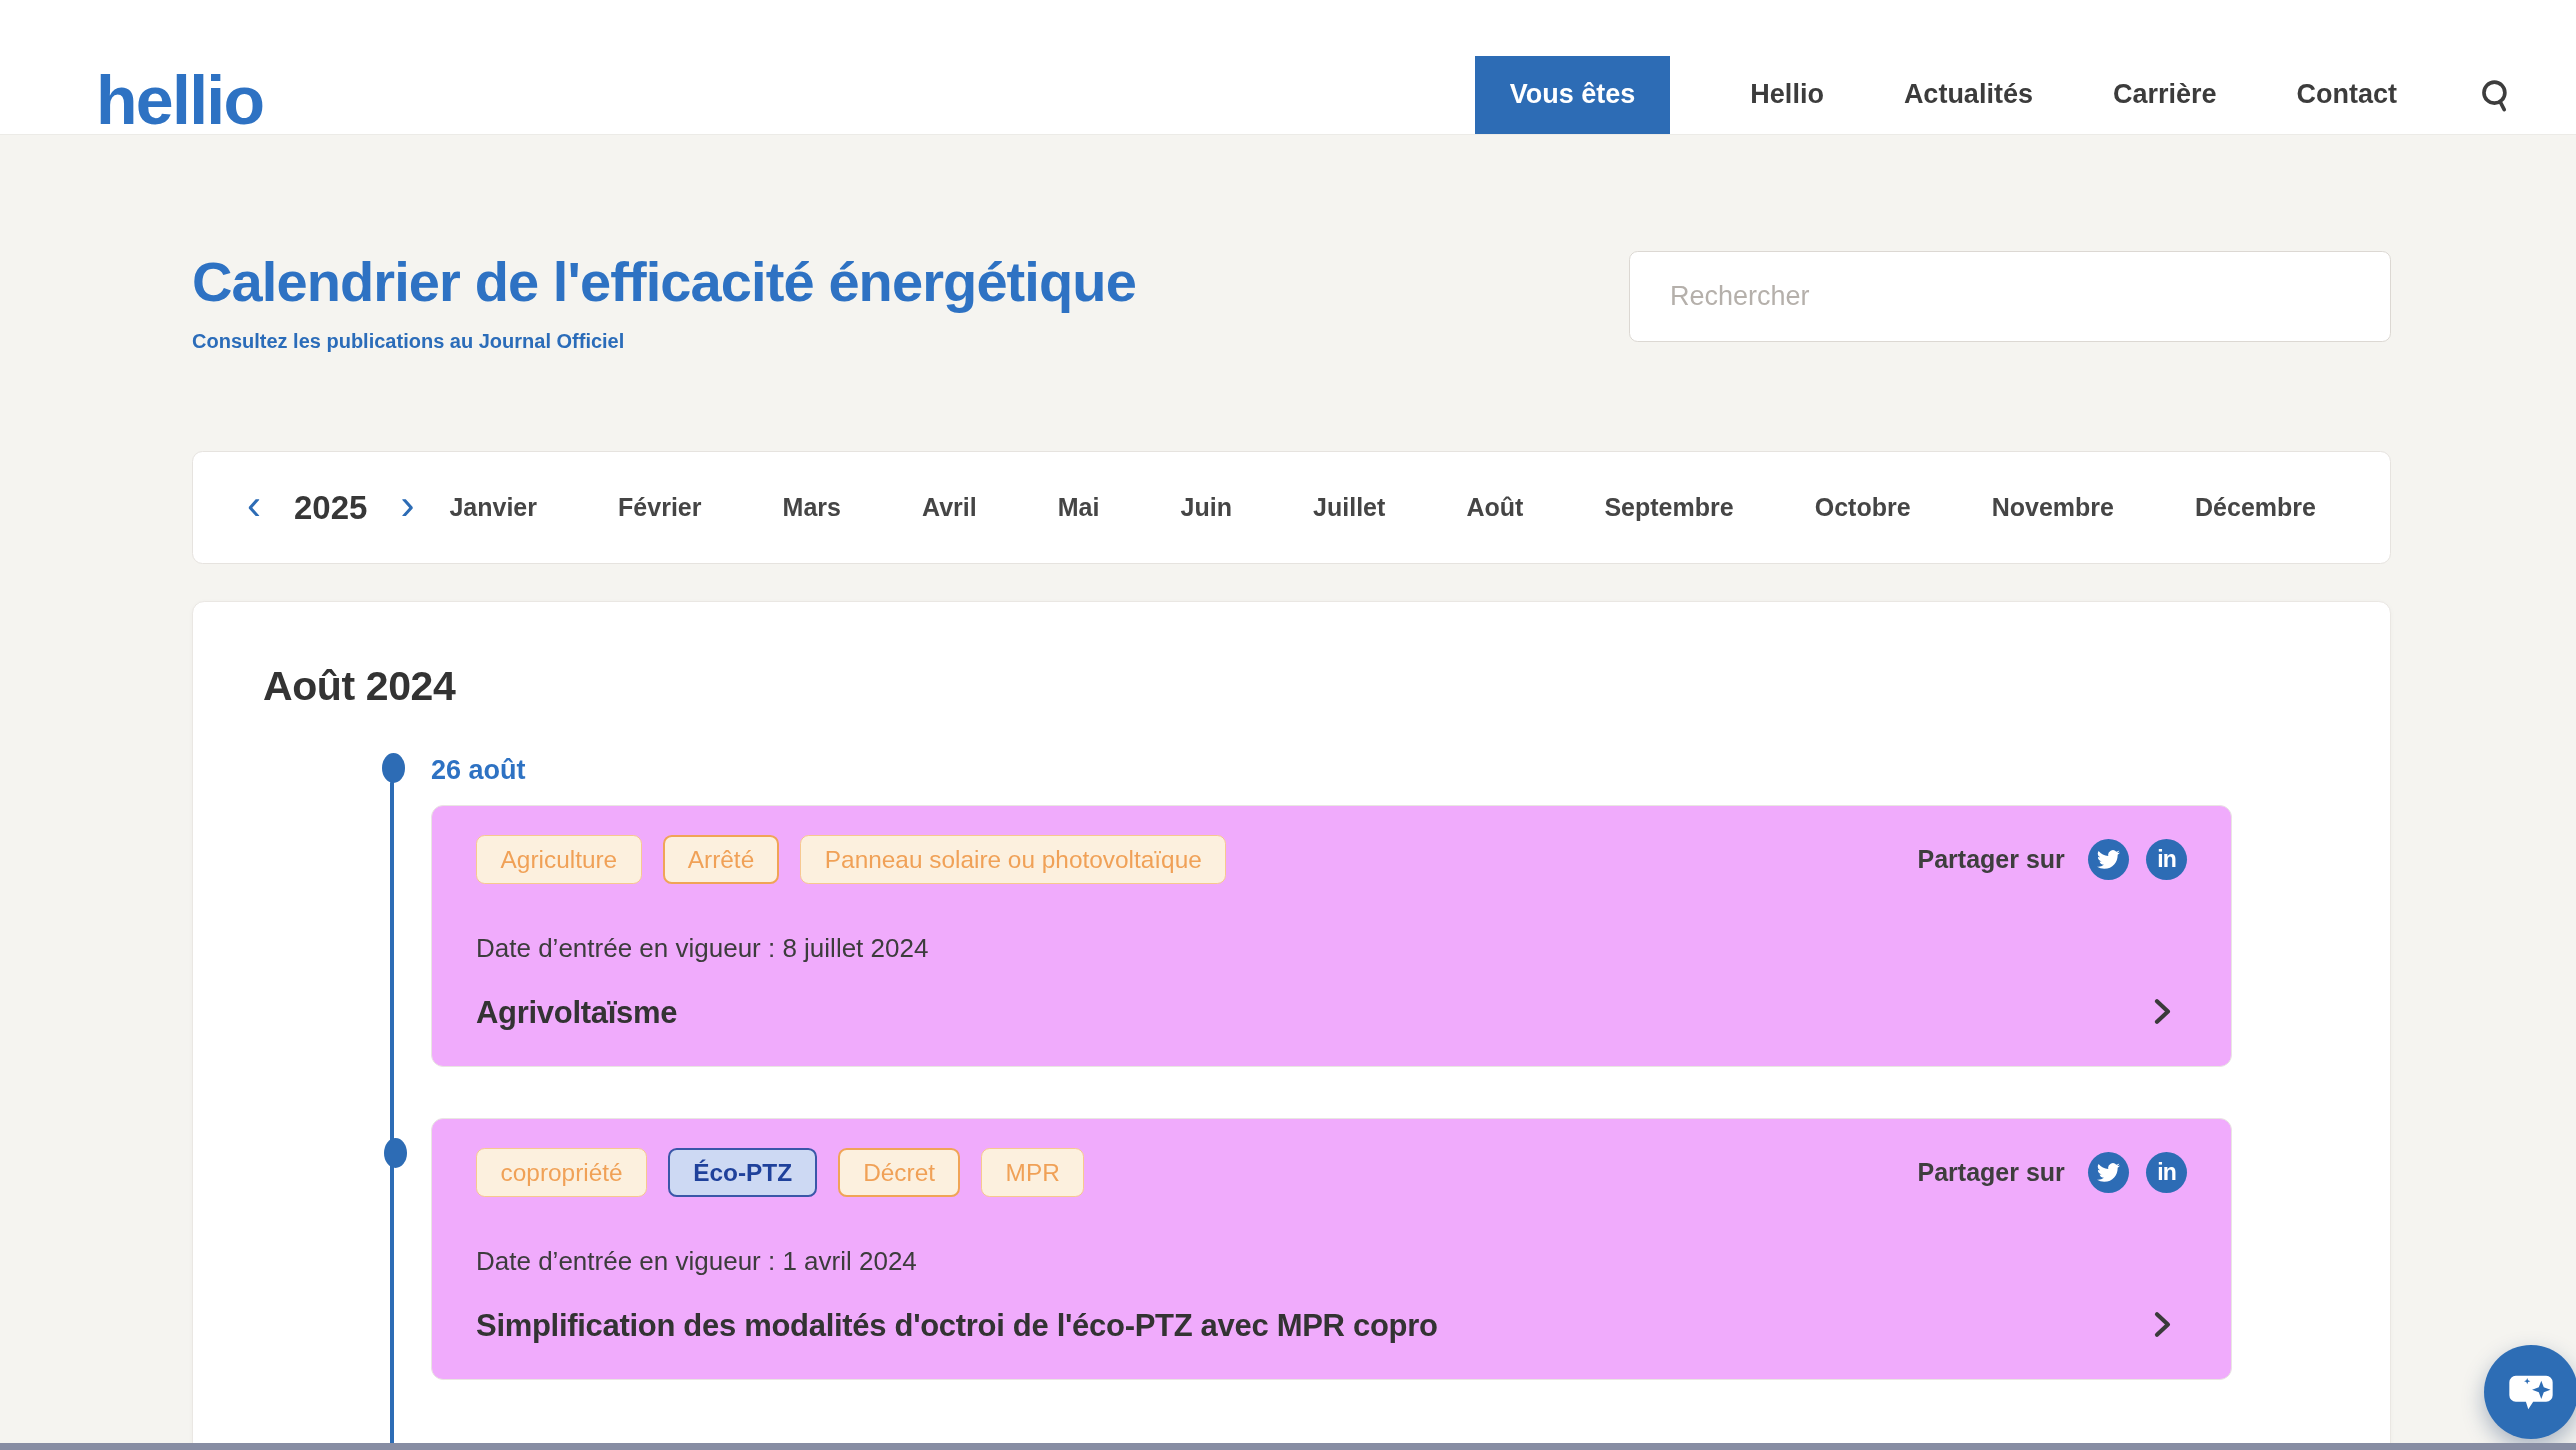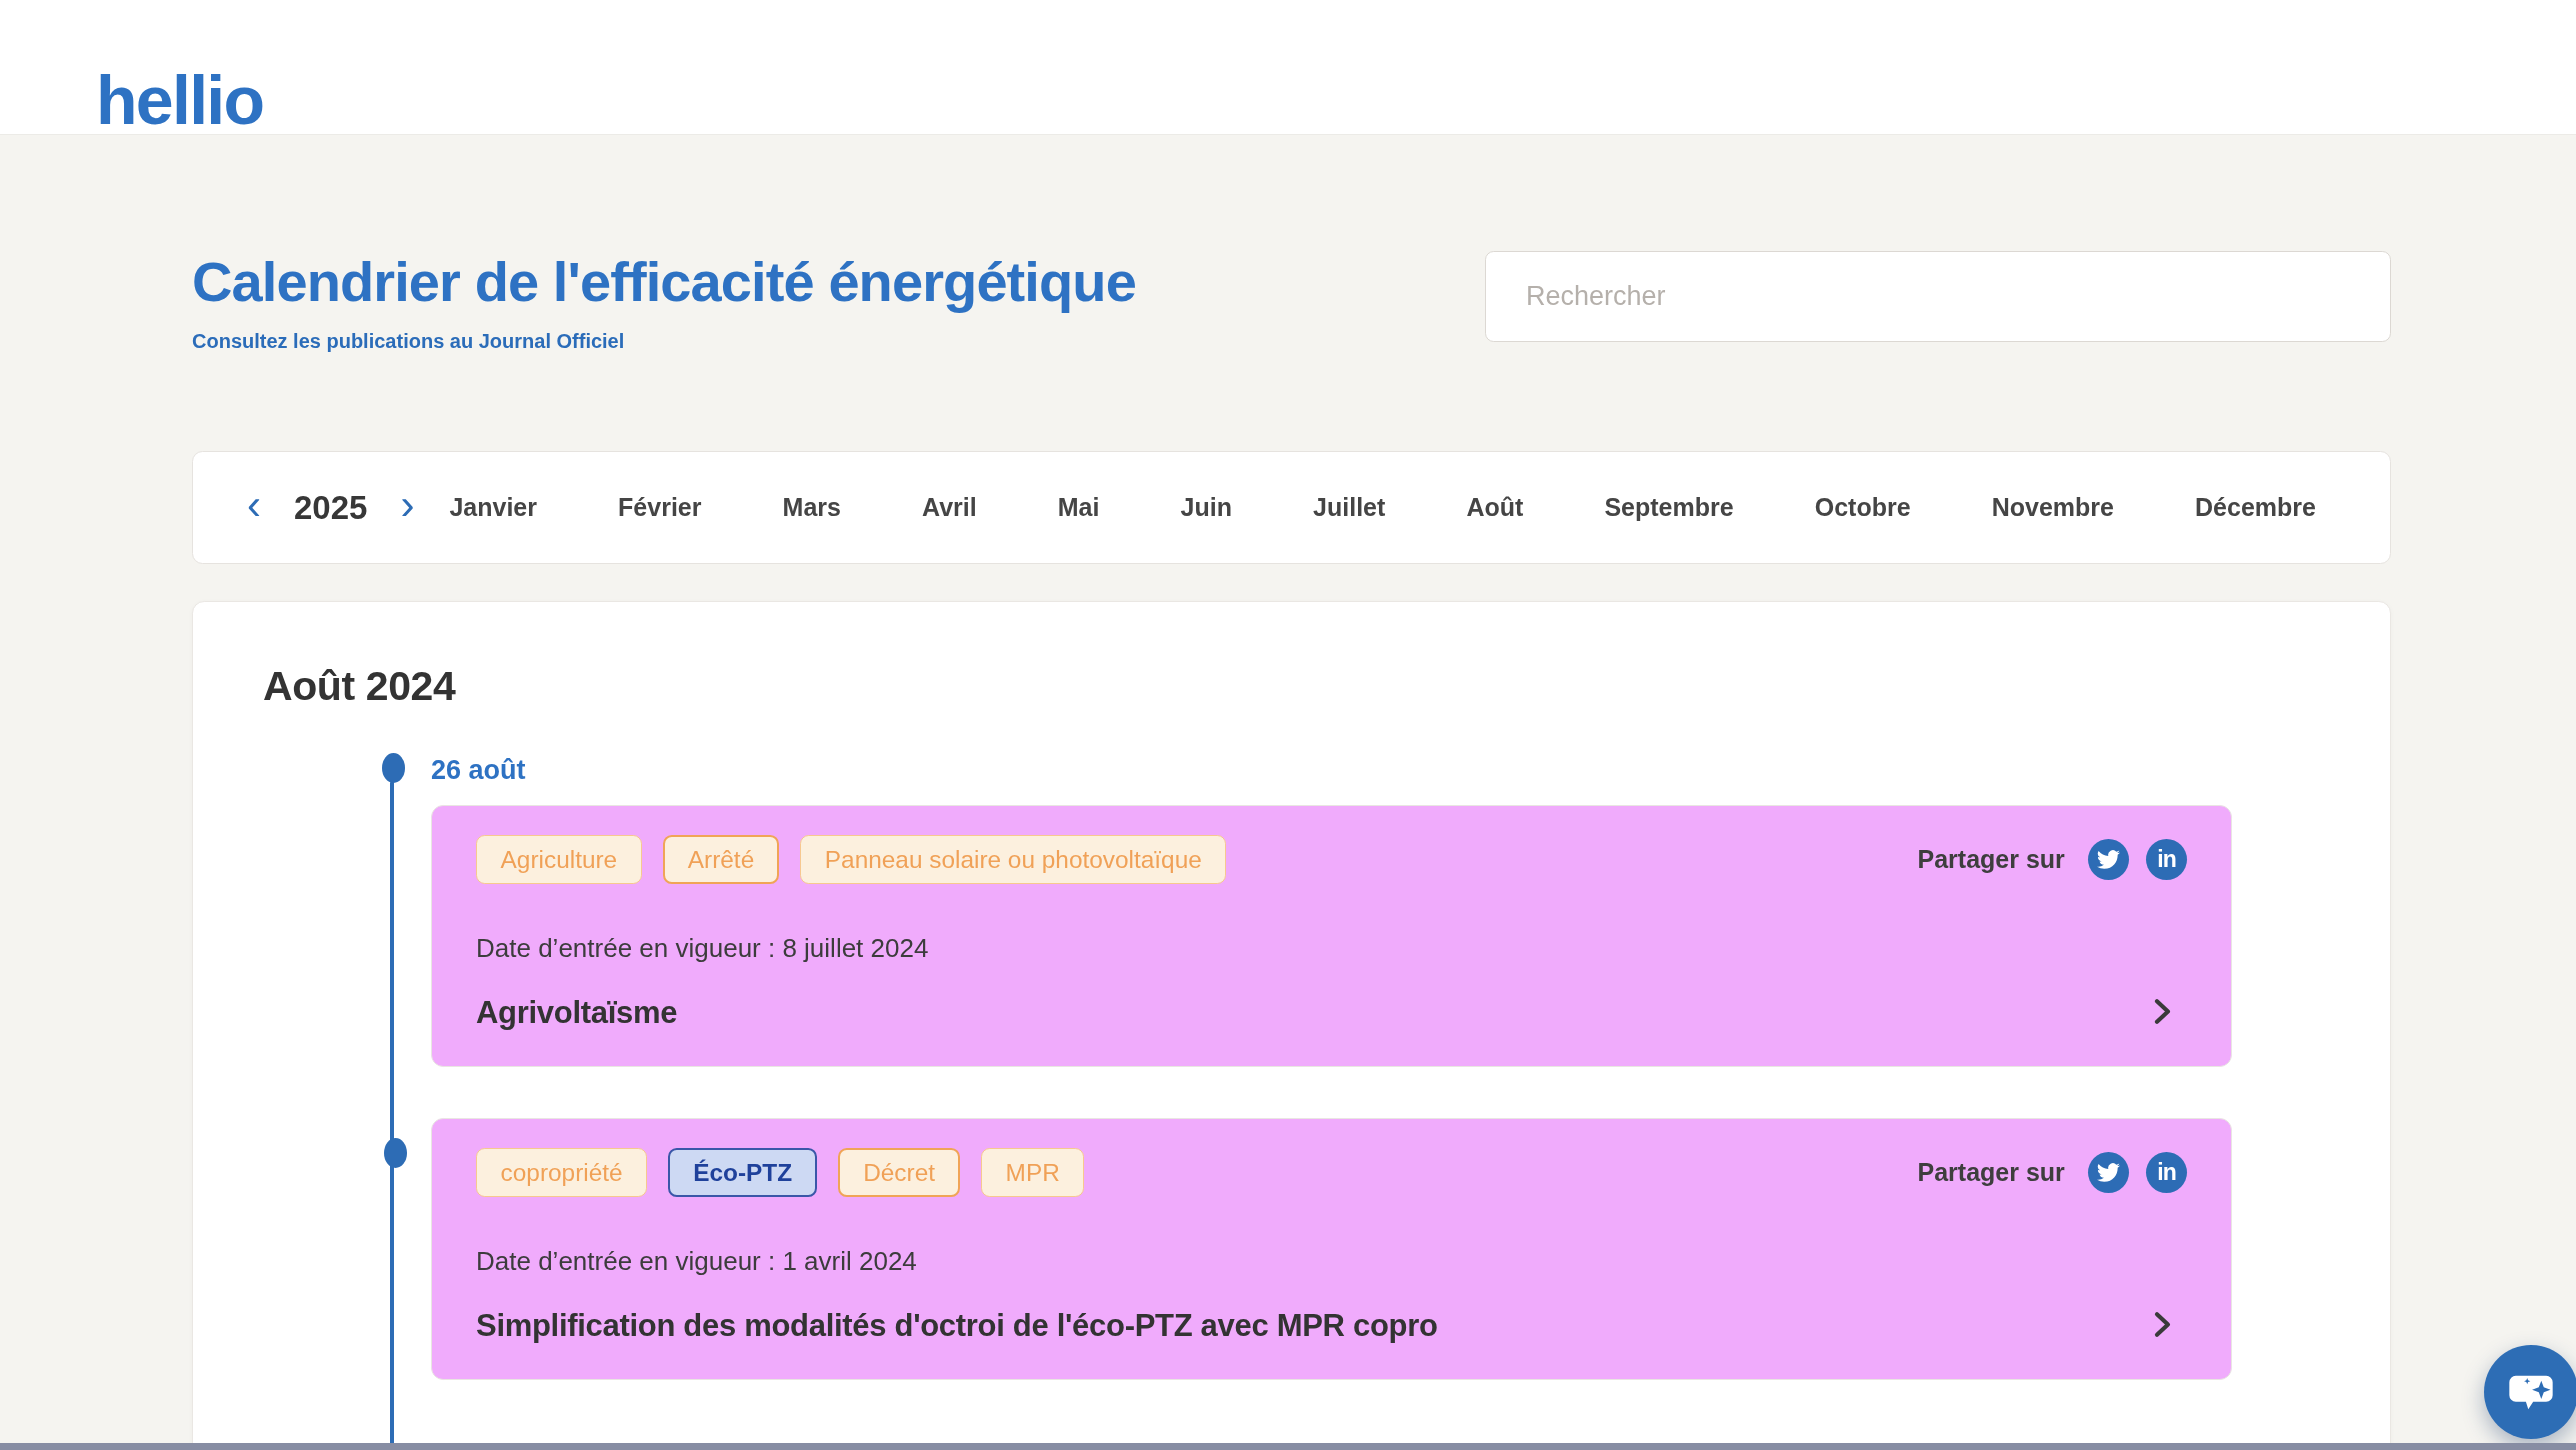--- a/index.html
+++ b/index.html
@@ -44,21 +44,21 @@
   
   .page{ position:absolute; top:135px; left:192px; width:2199px; }
 
   .hero{ margin-top:116px; display:flex; justify-content:space-between; align-items:flex-start; }
   .hero h1{
     margin:0; font-size:56px; line-height:1.1;
     font-weight:bold; color:#2e72c3; letter-spacing:-0.9px;
   }
   .subtitle{ margin-top:17.5px; font-size:20px; font-weight:bold; color:#2b6cb9; }
   .search{
-    width:906px; height:91px;
+    width:762px; height:91px;
     border:1.7px solid #dcd8d3; border-radius:8.7px;
     background:#ffffff; font-size:27px; color:#444;
     padding:0 40px; outline:none;
     font-family:"Liberation Sans","DejaVu Sans",sans-serif;
   }
   .search::placeholder{ color:#b5b0ab; }
 
   
   .monthbar{
     margin-top:98px; height:113px;
@@ -152,20 +152,33 @@
     background:#878da3; z-index:9;
   }
 </style>
 </head>
 <body>
 
 <div class="viewport">
 
   <header>
     <div class="logo">hellio</div>
+    <nav class="nav">
+      <span class="nav-btn">Vous êtes</span>
+      <a class="nav-link">Hellio</a>
+      <a class="nav-link">Actualités</a>
+      <a class="nav-link">Carrière</a>
+      <a class="nav-link">Contact</a>
+      <span class="nav-search">
+        <svg width="38" height="38" viewBox="0 0 24 24" fill="none" stroke="#3d3d3d" stroke-width="2.3" stroke-linecap="round">
+          <circle cx="11" cy="10.5" r="6.6"></circle>
+          <path d="M14.6 16.2 L17.2 21.2"></path>
+        </svg>
+      </span>
+    </nav>
   </header>
 
   <main class="page">
 
     <div class="hero">
       <div>
         <h1>Calendrier de l'efficacité énergétique</h1>
         <div class="subtitle">Consultez les publications au Journal Officiel</div>
       </div>
       <input class="search" type="text" placeholder="Rechercher" style="">

